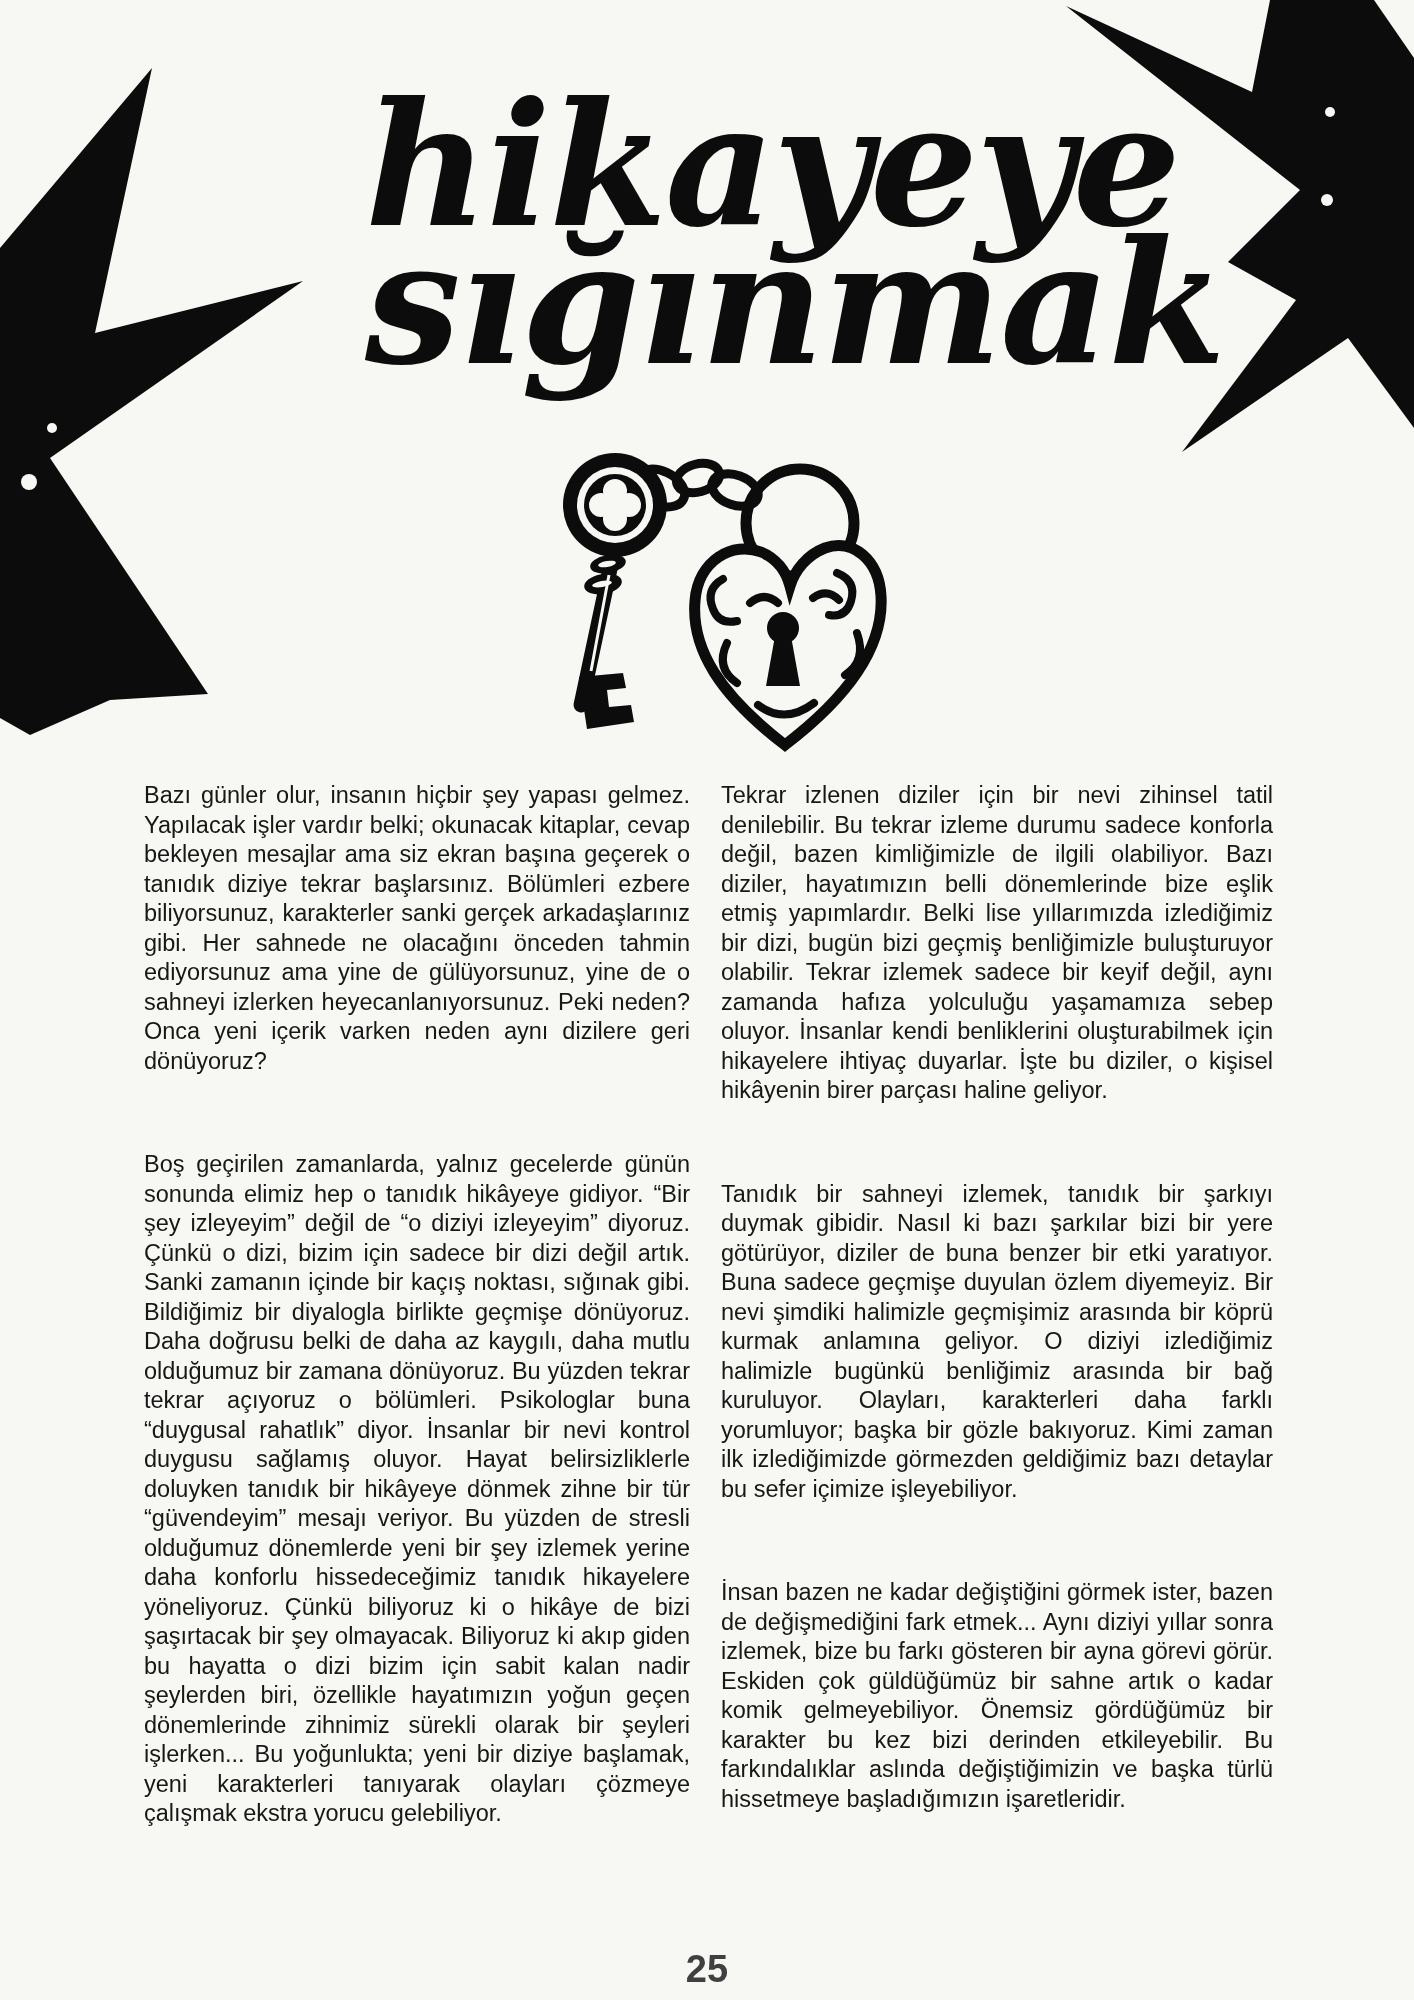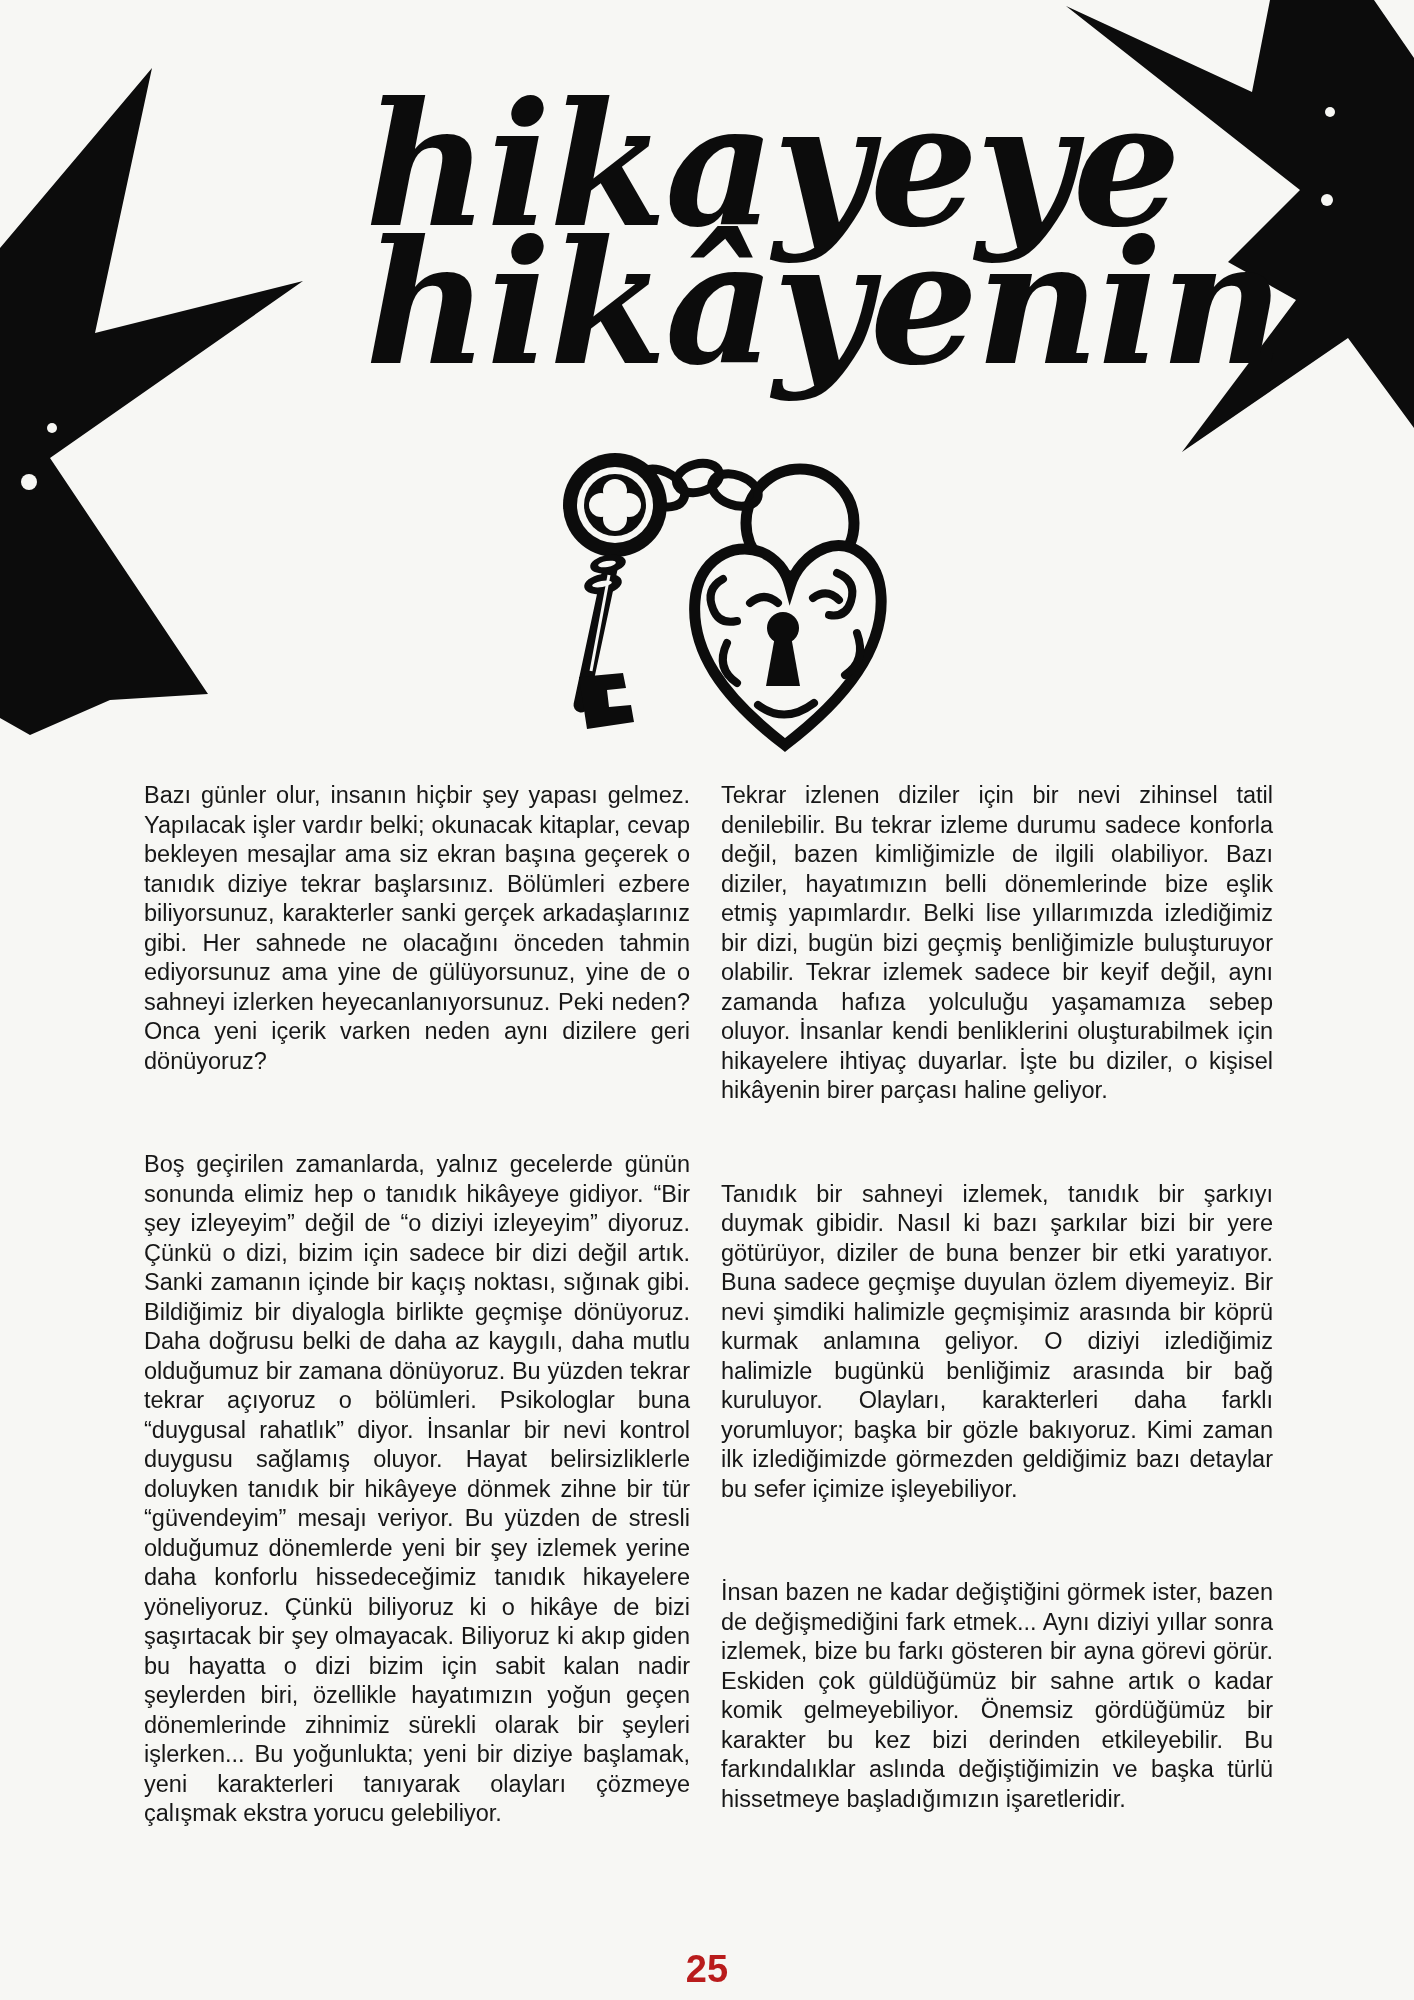--- a/index.html
+++ b/index.html
@@ -58,21 +58,21 @@
     hyphens:none;
   }
   .col p + p{margin-top:74px;}
   
   .page-number{
     position:absolute;
     left:0;right:0;top:1948px;
     text-align:center;
     font-size:38px;
     font-weight:700;
-    color:#b91c1c;
+    color:#404040;
   }
 </style>
 </head>
 <body>
 
 <div class="page">
 
   <svg class="deco deco-star-left" width="320" height="760" viewBox="0 0 320 760" aria-hidden="true">
     <polygon fill="#0c0c0c" points="0,248 152,68 95,333 303,281 50,458 208,694 110,700 30,735 0,718"></polygon>
     <circle cx="52" cy="428" r="5" fill="#f7f7f4"></circle>
@@ -80,21 +80,21 @@
   </svg>
 
   <svg class="deco deco-star-right" width="374" height="480" viewBox="1040 0 374 480" aria-hidden="true">
     <polygon fill="#0c0c0c" points="1066,6 1252,92 1270,0 1374,0 1414,58 1414,428 1348,338 1182,452 1296,300 1228,262 1300,190"></polygon>
     <circle cx="1330" cy="112" r="5" fill="#f7f7f4"></circle>
     <circle cx="1327" cy="200" r="6" fill="#f7f7f4"></circle>
   </svg>
 
   <div class="title-block">
     <div>hikayeye</div>
-    <div>hikâyenin</div>
+    <div>sığınmak</div>
   </div>
 
 
   <svg class="deco deco-keylock" width="345" height="312" viewBox="0 0 345 312" aria-hidden="true">
     <g stroke="#0c0c0c" fill="none" stroke-linecap="round">
 
       <circle cx="255" cy="80" r="54" stroke-width="11"></circle>
 
       <ellipse cx="115" cy="45" rx="26" ry="17" stroke-width="9" transform="rotate(25 115 45)"></ellipse>
       <ellipse cx="153" cy="35" rx="22" ry="14" stroke-width="9" transform="rotate(-15 153 35)"></ellipse>

